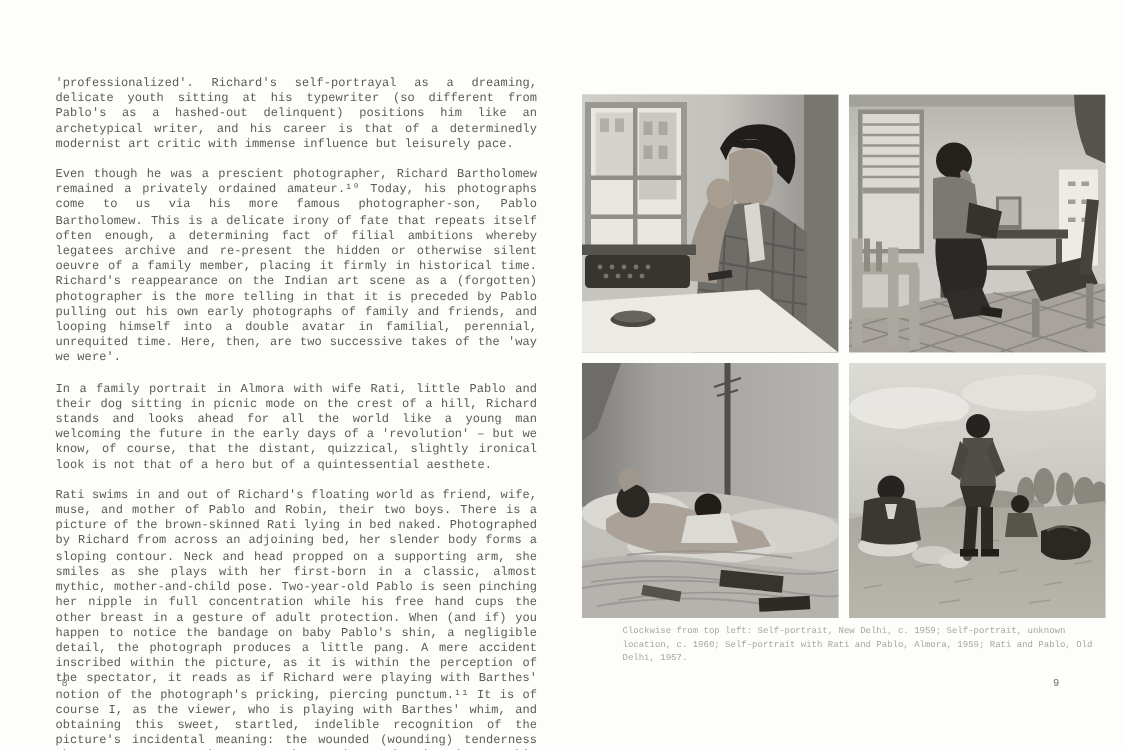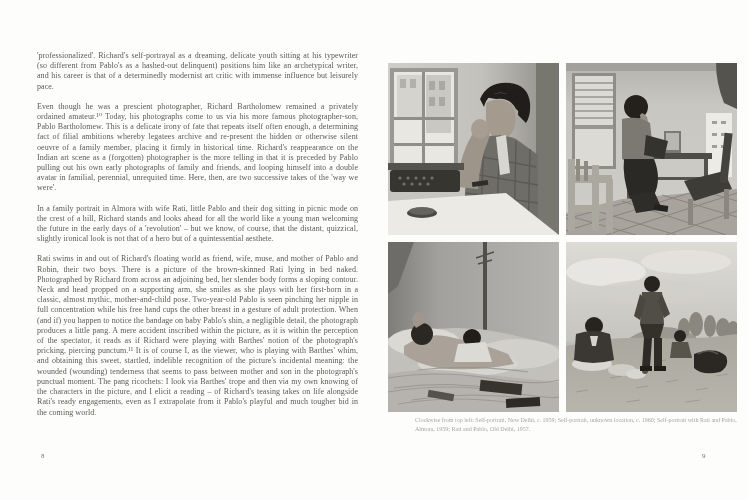--- a/index.html
+++ b/index.html
@@ -7,20 +7,21 @@
     padding: 0;
     background: #fdfdfc;
     font-family: "Liberation Serif", "DejaVu Serif", serif;
   }
   .spread {
     position: relative;
     width: 748px;
     height: 500px;
     background: #fdfdfc;
     overflow: hidden;
+    font-family: Liberation Mono, monospace;
   }
   
   .text-block {
     position: absolute;
     left: 37px;
     top: 51px;
     width: 321px;
     color: #5c5a55;
     font-size: 8px;
     line-height: 10.2px;

